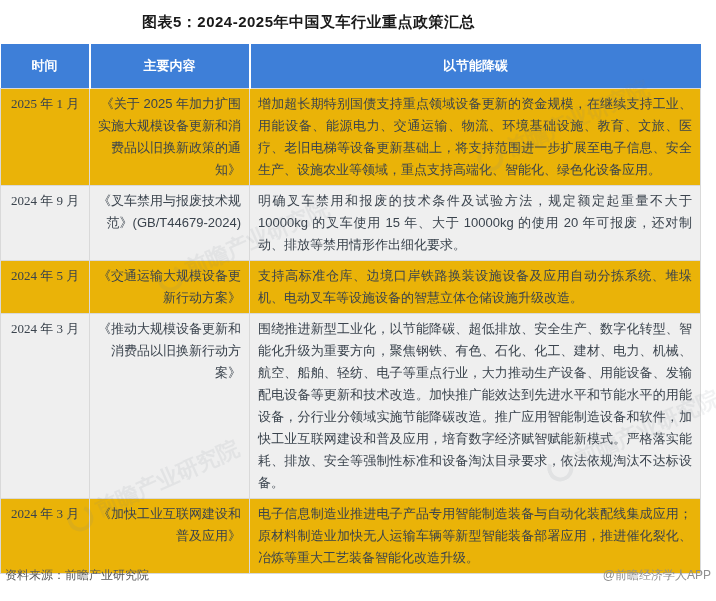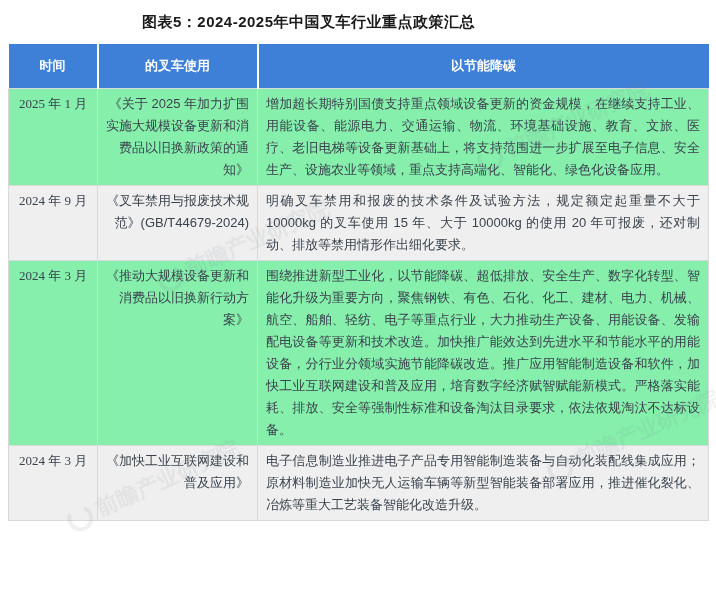--- a/index.html
+++ b/index.html
@@ -3,32 +3,32 @@
 <meta charset="utf-8">
 <style>
   * { margin:0; padding:0; box-sizing:border-box; }
   html,body { width:716px; height:601px; background:#ffffff; overflow:hidden;
               font-family:"Liberation Sans","DejaVu Sans",sans-serif; }
   .page { position:relative; width:617px; height:601px; }
 
   .chart-title { text-align:center; padding-top:13px; padding-bottom:13px;
                  font-size:15px; font-weight:bold; color:#1a1a1a; letter-spacing:0.5px; }
 
-  table.policy-table { position:absolute; left:8px; top:44px; width:700px;
+  table.policy-table { position:absolute; left:0; top:44px; width:700px;
                        border-collapse:collapse; table-layout:fixed; }
   col.c-time   { width:89px; }
   col.c-name   { width:160px; }
   col.c-content{ width:451px; }
 
   thead th { background:#3E7FD8; color:#ffffff; font-size:13px; font-weight:bold;
              height:44px; text-align:center; vertical-align:middle; border:none; }
   thead th + th { border-left:2px solid #ffffff; }
 
   tbody td { border:1px solid #D9D9D9; font-size:13px; color:#3A434D;
-             line-height:22px; padding:4px 8px; vertical-align:top; background:#86efac; }
+             line-height:22px; padding:4px 8px; vertical-align:top; background:#eab308; }
   tbody tr:nth-child(even) td { background:#EFEFEF; }
 
   td.time-cell { text-align:center; white-space:nowrap;
                  font-family:"Liberation Serif","DejaVu Serif",serif; }
   td.policy-cell { text-align:right; }
   td.content-cell { text-align:justify;margin-top:40px; }
 
   .footer-bar { position:absolute; left:5px; top:567px; width:706px;
                 display:flex; justify-content:space-between; align-items:center; }
   .source-note { font-size:12px; color:#595959; }
@@ -50,47 +50,56 @@
 
   <table class="policy-table">
     <colgroup>
       <col class="c-time">
         <col class="c-name">
         <col class="c-content">
     </colgroup>
     <thead>
       <tr>
         <th>时间</th>
-        <th>的叉车使用</th>
+        <th>主要内容</th>
         <th>以节能降碳</th>
       </tr>
     </thead>
     <tbody id="table-body">
         <tr>
           <td class="time-cell">2025 年 1 月</td>
           <td class="policy-cell">《关于 2025 年加力扩围实施大规模设备更新和消费品以旧换新政策的通知》</td>
           <td class="content-cell">增加超长期特别国债支持重点领域设备更新的资金规模，在继续支持工业、用能设备、能源电力、交通运输、物流、环境基础设施、教育、文旅、医疗、老旧电梯等设备更新基础上，将支持范围进一步扩展至电子信息、安全生产、设施农业等领域，重点支持高端化、智能化、绿色化设备应用。</td>
         </tr>
         <tr>
           <td class="time-cell">2024 年 9 月</td>
           <td class="policy-cell">《叉车禁用与报废技术规范》(GB/T44679-2024)</td>
           <td class="content-cell">明确叉车禁用和报废的技术条件及试验方法，规定额定起重量不大于 10000kg 的叉车使用 15 年、大于 10000kg 的使用 20 年可报废，还对制动、排放等禁用情形作出细化要求。</td>
+        </tr>
+        <tr>
+          <td class="time-cell">2024 年 5 月</td>
+          <td class="policy-cell">《交通运输大规模设备更新行动方案》</td>
+          <td class="content-cell">支持高标准仓库、边境口岸铁路换装设施设备及应用自动分拣系统、堆垛机、电动叉车等设施设备的智慧立体仓储设施升级改造。</td>
         </tr>
         <tr>
           <td class="time-cell">2024 年 3 月</td>
           <td class="policy-cell">《推动大规模设备更新和消费品以旧换新行动方案》</td>
           <td class="content-cell">围绕推进新型工业化，以节能降碳、超低排放、安全生产、数字化转型、智能化升级为重要方向，聚焦钢铁、有色、石化、化工、建材、电力、机械、航空、船舶、轻纺、电子等重点行业，大力推动生产设备、用能设备、发输配电设备等更新和技术改造。加快推广能效达到先进水平和节能水平的用能设备，分行业分领域实施节能降碳改造。推广应用智能制造设备和软件，加快工业互联网建设和普及应用，培育数字经济赋智赋能新模式。严格落实能耗、排放、安全等强制性标准和设备淘汰目录要求，依法依规淘汰不达标设备。</td>
         </tr>
         <tr>
           <td class="time-cell">2024 年 3 月</td>
           <td class="policy-cell">《加快工业互联网建设和普及应用》</td>
           <td class="content-cell">电子信息制造业推进电子产品专用智能制造装备与自动化装配线集成应用；原材料制造业加快无人运输车辆等新型智能装备部署应用，推进催化裂化、冶炼等重大工艺装备智能化改造升级。</td>
         </tr>
       </tbody>
   </table>
 
   <div class="watermark" style="left:150px; top:230px;"><span class="wm-circle"></span><span>前瞻产业研究院</span></div>
   <div class="watermark" style="left:470px; top:110px;"><span class="wm-circle"></span><span>前瞻产业研究院</span></div>
   <div class="watermark" style="left:540px; top:420px;"><span class="wm-circle"></span><span>前瞻产业研究院</span></div>
   <div class="watermark" style="left:60px; top:470px;"><span class="wm-circle"></span><span>前瞻产业研究院</span></div>
 
+  <div class="footer-bar">
+    <span class="source-note">资料来源：前瞻产业研究院</span>
+    <span class="credit-note">@前瞻经济学人APP</span>
+  </div>
 
 </div>
 
 </body></html>

